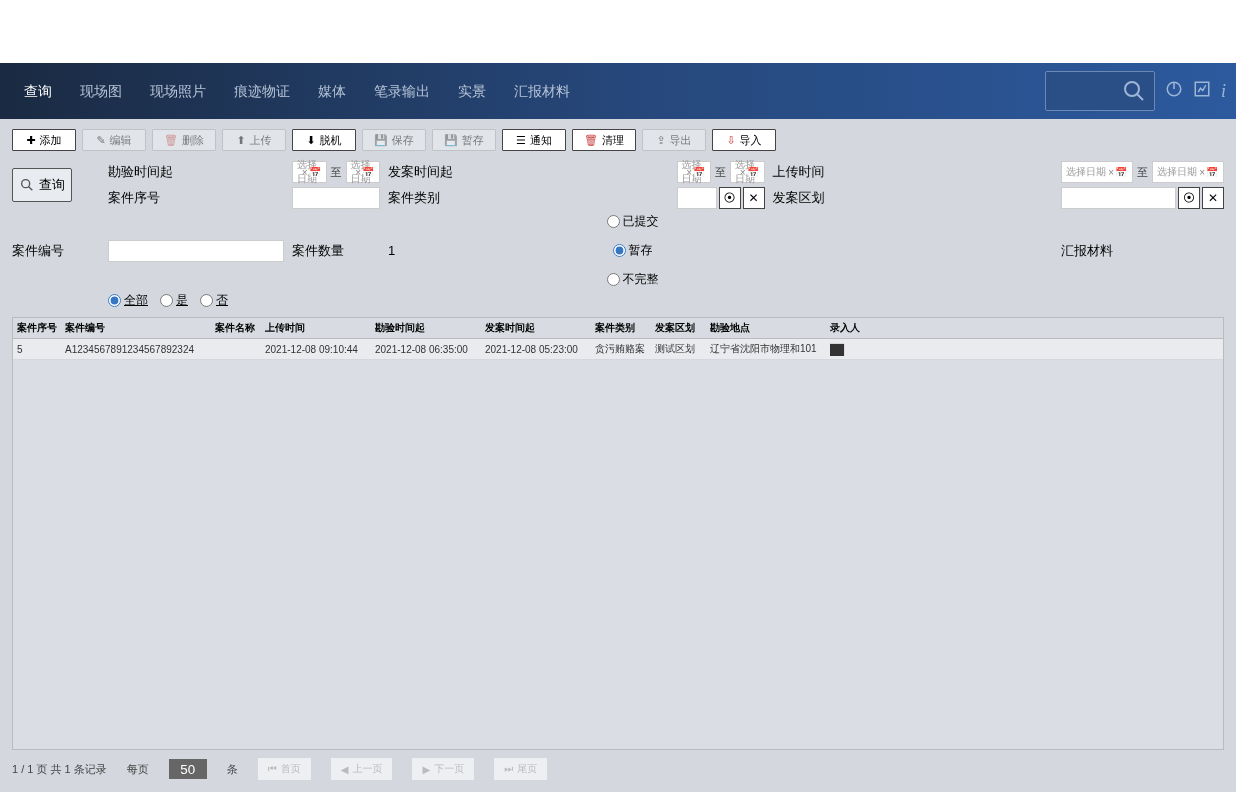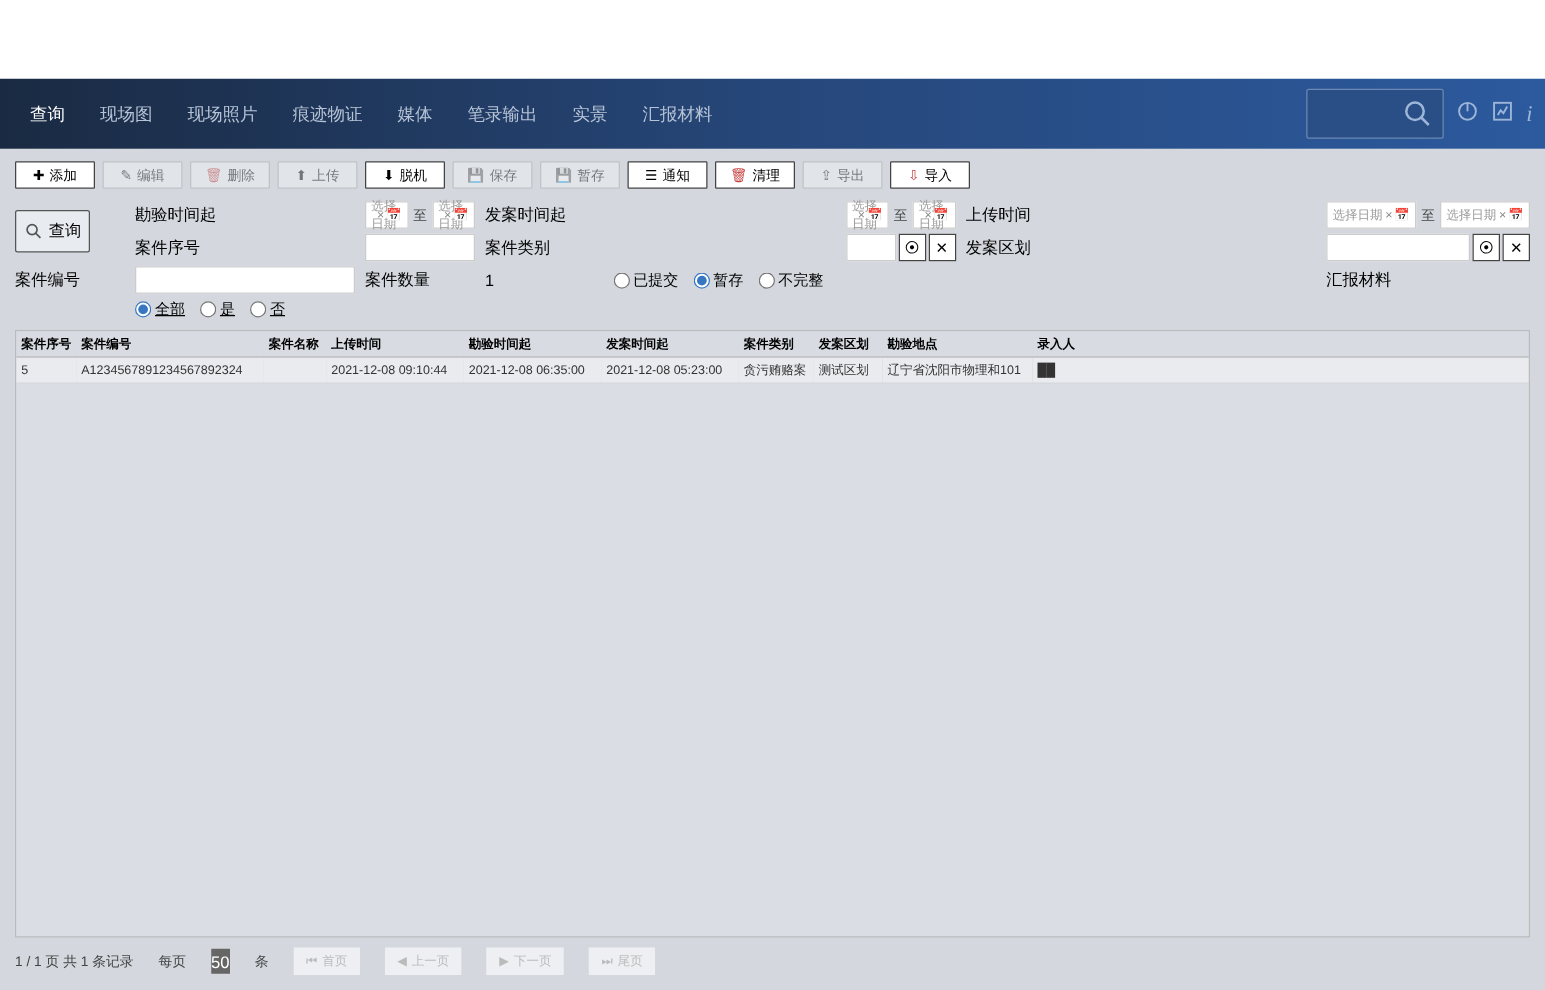--- a/index.html
+++ b/index.html
@@ -40,21 +40,21 @@
     .radio-row label { display:flex; align-items:center; gap:3px; cursor:pointer; }
     input[type=radio]{accent-color:#3777c2;}
 
     .table-wrap { margin-top:8px; border:1px solid #bbb; background:#d4d8de; flex:1; display:flex; flex-direction:column; overflow:hidden; }
     table { border-collapse:collapse; font-size:10px; width:100%; }
     thead th { background:#d8dce2; border-bottom:1px solid #bbb; text-align:left; padding:3px 4px; font-weight:bold; white-space:nowrap; }
     tbody td { padding:3px 4px; background:#e9ebef; color:#333; white-space:nowrap; overflow:hidden; text-overflow:ellipsis; border-bottom:1px solid #d4d8de; }
     .table-body-fill { flex:1; background:#dadde3; }
 
     .pager { height:26px; display:flex; align-items:center; gap:20px; font-size:11px; color:#444; margin-top:6px; }
-    .pager .pg-input { width:15px; height:20px; background:#666; color:#fff; text-align:center; border:none; }
+    .pager .pg-input { width:38px; height:20px; background:#666; color:#fff; text-align:center; border:none; }
     .pager .pg-btn { height:22px; padding:0 10px; background:#edeff2; border:none; color:#bbb; font-size:10px; display:inline-flex; align-items:center; gap:4px; cursor:pointer; }
   </style>
 </head>
 <body>
 
 <div class="top-gap"></div>
 
 <div class="nav-bar">
   <div class="nav-item active">查询</div>
   <div class="nav-item">现场图</div>
@@ -203,21 +203,21 @@
       <div class="select-box"></div>
       <button class="mini-btn">⦿</button>
       <button class="mini-btn">✕</button>
     </div>
 
     <div class="fl-label">案件编号</div>
     <input class="text-input" style="">
     <div class="fl-label">案件数量</div>
     <div style="display:flex;align-items:center;gap:30px;">
       <span>1</span>
-      <div class="radio-row" style="margin-left:auto;margin-right:10px;">
+      <div class="radio-row" style="margin-left:auto;margin-right:10px;flex-direction:column;">
         <label>
             <input type="radio" name="st" style="">
             <span>已提交</span>
           </label>
         <label>
             <input type="radio" name="st" checked="" style="">
             <span>暂存</span>
           </label>
         <label>
             <input type="radio" name="st" style="">

